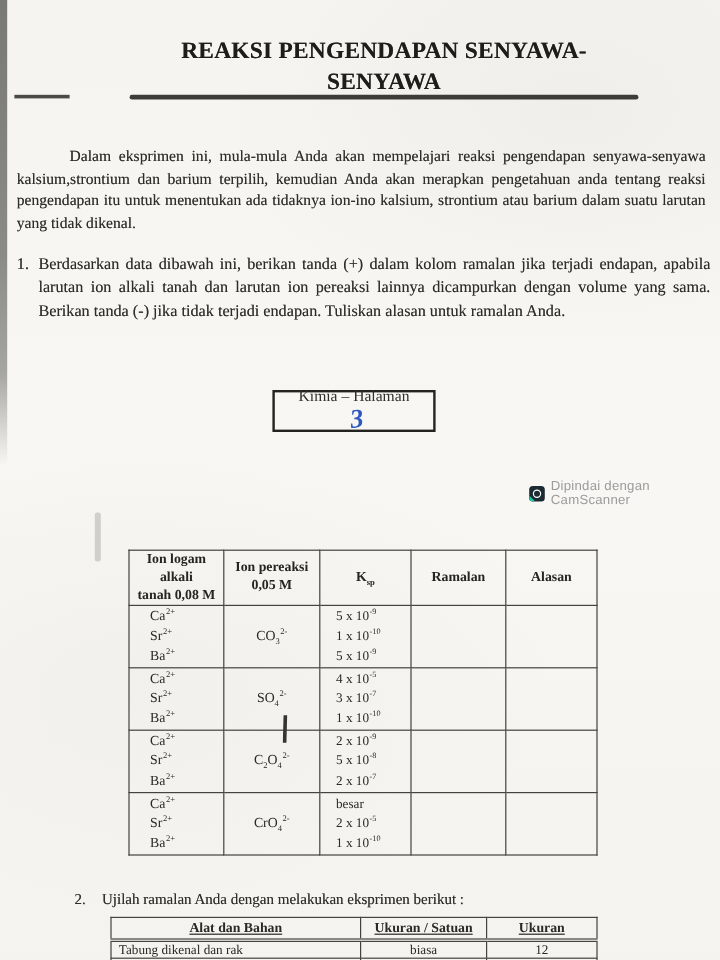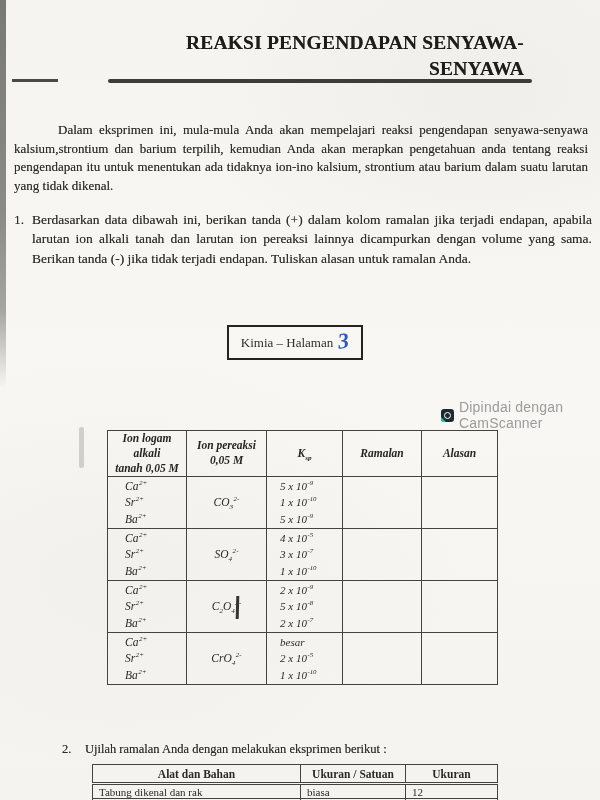--- a/index.html
+++ b/index.html
@@ -14,64 +14,64 @@
   .abs{position:absolute;}
   
   .scan-edge{left:0;top:0;width:6px;height:388px;
     background:linear-gradient(to bottom,#787875 0%,#8a8a87 55%,#a5a5a2 80%,rgba(180,180,177,0) 100%);}
   .smudge-v{left:79px;top:427px;width:5px;height:41px;background:#cfcfcc;border-radius:2px;}
   .stray{left:236px;top:596px;width:2.5px;height:23px;background:#35342f;transform:rotate(1.5deg);}
   
   .unit-box{left:62px;top:40px;width:40px;height:45px;border:2.5px solid #2d2d2a;
     display:flex;align-items:center;justify-content:center;font-size:24px;color:#26262                3;}
   .dash-left{left:12px;top:79px;width:46px;height:3px;background:#4a4a46;}
-  .title{left:116px;top:30px;width:408px;text-align:right;font-weight:bold;
+  .title{left:116px;top:30px;width:408px;text-align:center;font-weight:bold;
     font-size:19.5px;line-height:1.32;color:#1d1d1a;letter-spacing:.2px;
     text-shadow:0 0 .5px rgba(40,38,32,.7);}
   .title-rule{left:108px;top:79px;width:424px;height:3.5px;background:#3d3c38;border-radius:2px;}
   
   .intro{left:14px;top:121px;width:574px;margin:0;font-size:13px;line-height:1.43;
     text-align:justify;text-indent:44px;text-shadow:0 0 .4px rgba(50,48,42,.6);}
   .item{display:flex;font-size:13.5px;line-height:1.43;text-shadow:0 0 .4px rgba(50,48,42,.6);}
   .item1{left:14px;top:210px;width:578px;}
   .item .num{width:18px;flex:none;}
   .item .txt{flex:1;text-align:justify;}
   
   .kimia-box{left:227px;top:325px;width:132px;height:31px;border:2.5px solid #232320;
-    display:flex;align-items:center;justify-content:center;font-size:13px;color:#2f2e2a;}
+    display:flex;align-items:center;justify-content:center;font-size:13px;color:#2f2e2a;flex-direction:column;}
   .hand3{font-size:22px;font-style:italic;color:#2e57c0;margin-left:5px;
     transform:rotate(-7deg) translateY(-2px);font-weight:bold;}
   
   .badge{left:441px;top:399px;display:flex;align-items:center;gap:5px;
     font-family:"Liberation Sans", sans-serif;}
   .cs-icon{position:relative;width:13px;height:13px;border-radius:3px;background:#1c2b33;
     flex:none;display:flex;align-items:center;justify-content:center;}
   .cs-icon::after{content:"";position:absolute;left:0;bottom:0;width:0;height:0;
     border-left:5px solid #1fc8a5;border-top:5px solid transparent;border-bottom-left-radius:3px;}
   .cs-ring{width:5px;height:5px;border:1.4px solid #ffffff;border-radius:50%;display:block;}
-  .cs-text{font-size:14px;color:#9b9b99;letter-spacing:.2px;}
+  .cs-text{font-size:11px;color:#9b9b99;letter-spacing:.2px;}
   
   table{border-collapse:collapse;table-layout:fixed;}
-  .ksp{left:107px;top:430px;width:390px;font-style:italic;}
+  .ksp{left:107px;top:458px;width:390px;}
   .ksp th,.ksp td{border:1.7px solid #44433e;padding:0;vertical-align:middle;}
   .ksp th{height:35px;font-size:11.5px;font-weight:bold;line-height:1.3;text-align:center;color:#26251f;}
   .ksp td{height:51px;font-size:11.5px;color:#2a2923;}
   .ksp .ions div{padding-left:17px;line-height:16.5px;}
   .ksp .reag{text-align:center;}
   .ksp .vals div{padding-left:13px;line-height:16.5px;font-size:11px;}
   .chem sub,.chem sup{font-size:.62em;line-height:0;}
   .chem sup{margin-left:.5px;}
   
   .item2{left:62px;top:741px;width:480px;font-size:12.5px;}
   .item2 .num{width:23px;}
   .equip{left:92px;top:764px;width:405px;}
   .equip th,.equip td{border:1.7px solid #44433e;padding:0 6px;color:#2a2923;}
-  .equip th{height:17px;font-size:11.5px;font-weight:bold;text-align:center;border-bottom:3px double #44433e;}
+  .equip th{height:17px;font-size:11.5px;font-weight:bold;text-align:center;border-bottom:3px double #44433e;text-decoration:underline;}
   .equip td{height:13px;font-size:11px;}
-  .equip td.c{}
+  .equip td.c{text-align:center;}
   .equip .clip td{height:10px;border-bottom:none;}
 </style>
 </head>
 <body>
 
 <div class="page">
 
   <div class="abs scan-edge"></div>
 
   <div class="abs dash-left"></div>
@@ -106,21 +106,21 @@
         <col style="width:79px">
         <col style="width:80px">
         <col style="width:76px">
         <col style="width:79px">
         <col style="width:76px">
       </colgroup>
     <tbody>
         <tr>
       <th>
         <div>Ion logam alkali</div>
-        <div>tanah 0,05 M</div>
+        <div>tanah 0,08 M</div>
       </th>
       <th>
         <div>Ion pereaksi</div>
         <div>0,05 M</div>
       </th>
       <th><span class="chem"><span>K</span><sub>sp</sub></span></th>
       <th>Ramalan</th>
       <th>Alasan</th>
     </tr>
 

